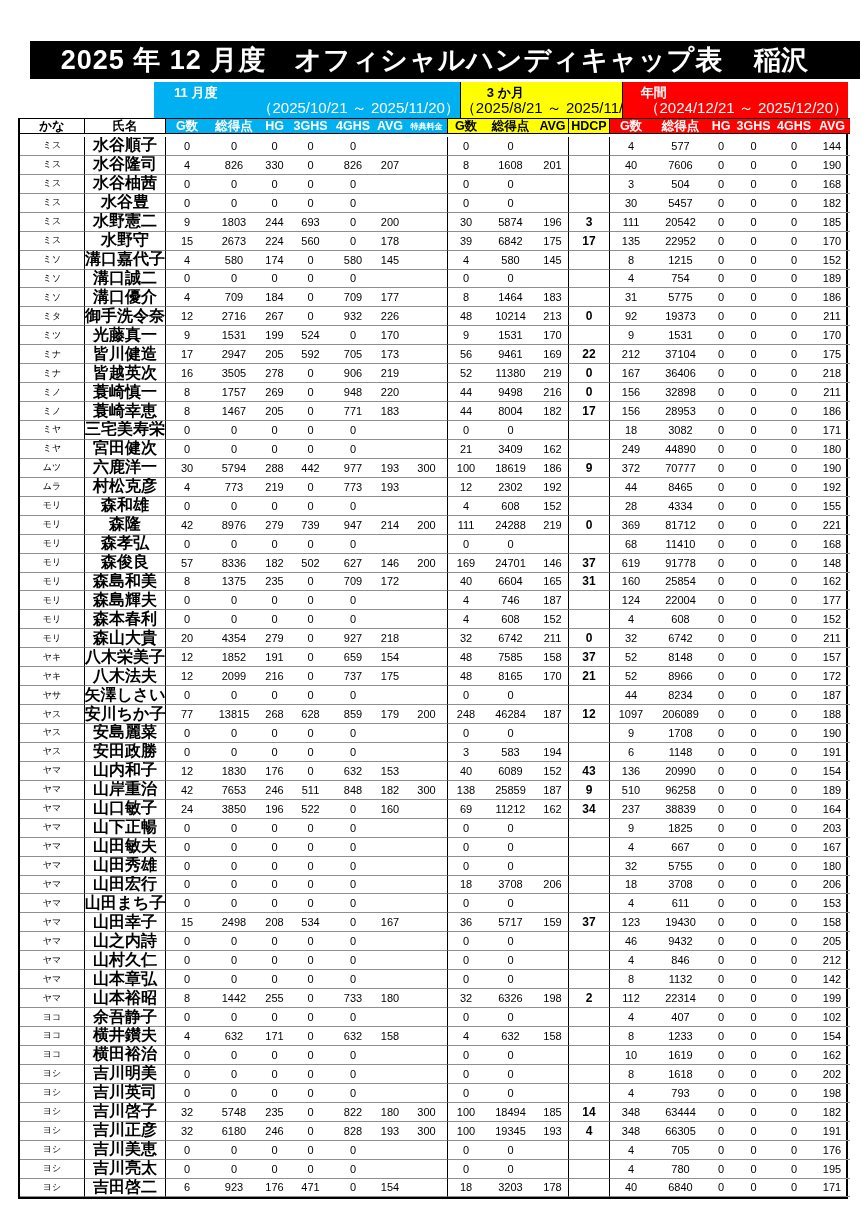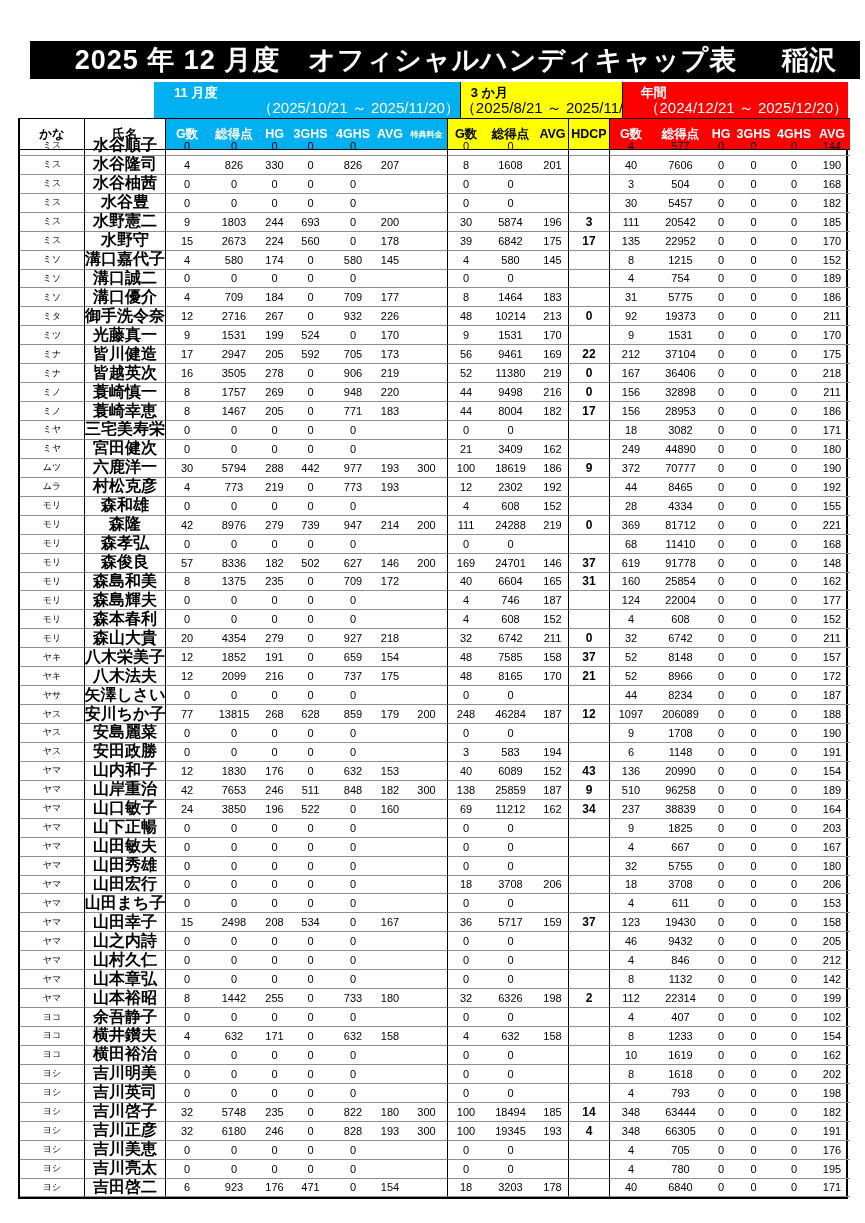--- a/index.html
+++ b/index.html
@@ -3,54 +3,54 @@
 <meta charset="utf-8">
 <style>
   html,body{margin:0;padding:0;background:#ffffff;}
   body{width:865px;height:1223px;font-family:"Liberation Sans","DejaVu Sans",sans-serif;color:#000;}
   .sheet{position:relative;width:865px;height:1223px;background:#fff;overflow:hidden;}
 
   
   .titlebar{position:absolute;left:18px;top:41px;width:830px;height:38px;background:#000;color:#fff;
     display:flex;align-items:center;margin-left:12px;}
   .titlebar .title{flex:1;text-align:center;font-size:27px;font-weight:bold;letter-spacing:1px;white-space:nowrap;}
-  .titlebar .loc{padding-right:24px;font-size:27px;font-weight:bold;}
+  .titlebar .loc{padding-right:52px;font-size:27px;font-weight:bold;}
 
   
   .table-wrap{position:absolute;left:18px;top:82px;width:830px;}
 
   .group-row{display:flex;height:36px;}
   .group-spacer{width:145px;}
   .group{display:flex;flex-direction:column;justify-content:center;box-sizing:border-box;}
   .group .g-label{font-weight:bold;font-size:13px;line-height:15px;}
   .group .g-period{text-align:right;font-size:15px;line-height:15px;white-space:nowrap;}
   .group.month{width:326px;background:#00B0F0;color:#fff;}
   .group.month .g-label{padding-left:20px;}
   .group.quarter{width:162px;background:#FFFF00;color:#000;border-left:1px solid #000;}
-  .group.quarter .g-label{padding-left:10px;}
+  .group.quarter .g-label{padding-left:26px;}
   .group.year{width:241px;background:#FF0000;color:#fff;border-left:1px solid #000;}
   .group.year .g-label{padding-left:18px;}
 
   
   #grid{display:grid;
     grid-template-columns:64px 81px 43px 52px 29px 43px 42px 32px 41px 37px 53px 31px 41px 43px 57px 24px 41px 40px 36px;
     grid-auto-rows:18.95px;
     border-left:2px solid #000;border-right:2px solid #000;border-bottom:2px solid #000;
     box-sizing:content-box;background:#fff;}
   .cell{display:flex;align-items:center;justify-content:center;box-sizing:border-box;
     border-bottom:1px solid #8f8f8f;overflow:hidden;white-space:nowrap;}
   .cell.bl{border-left:1px solid #000;}
   .cell.kana{font-size:9px;}
   .cell.name{font-size:16px;font-weight:bold;}
   .cell.num{font-size:11px;}
   .cell.hdcp{font-weight:bold;font-size:12px;}
 
   
   .hcell{display:flex;align-items:center;justify-content:center;box-sizing:border-box;
-    height:32px;font-weight:bold;font-size:12.5px;
+    height:16px;font-weight:bold;font-size:12.5px;
     border-top:1px solid #000;border-bottom:1px solid #000;white-space:nowrap;}
   .hcell.bl{border-left:1px solid #000;}
   .hcell.base{background:#fff;color:#000;}
   .hcell.hm{background:#00B0F0;color:#fff;}
   .hcell.hq{background:#FFFF00;color:#000;}
   .hcell.hy{background:#FF0000;color:#fff;}
   .hcell.small{font-size:8px;}
 </style>
 </head>
 <body>

